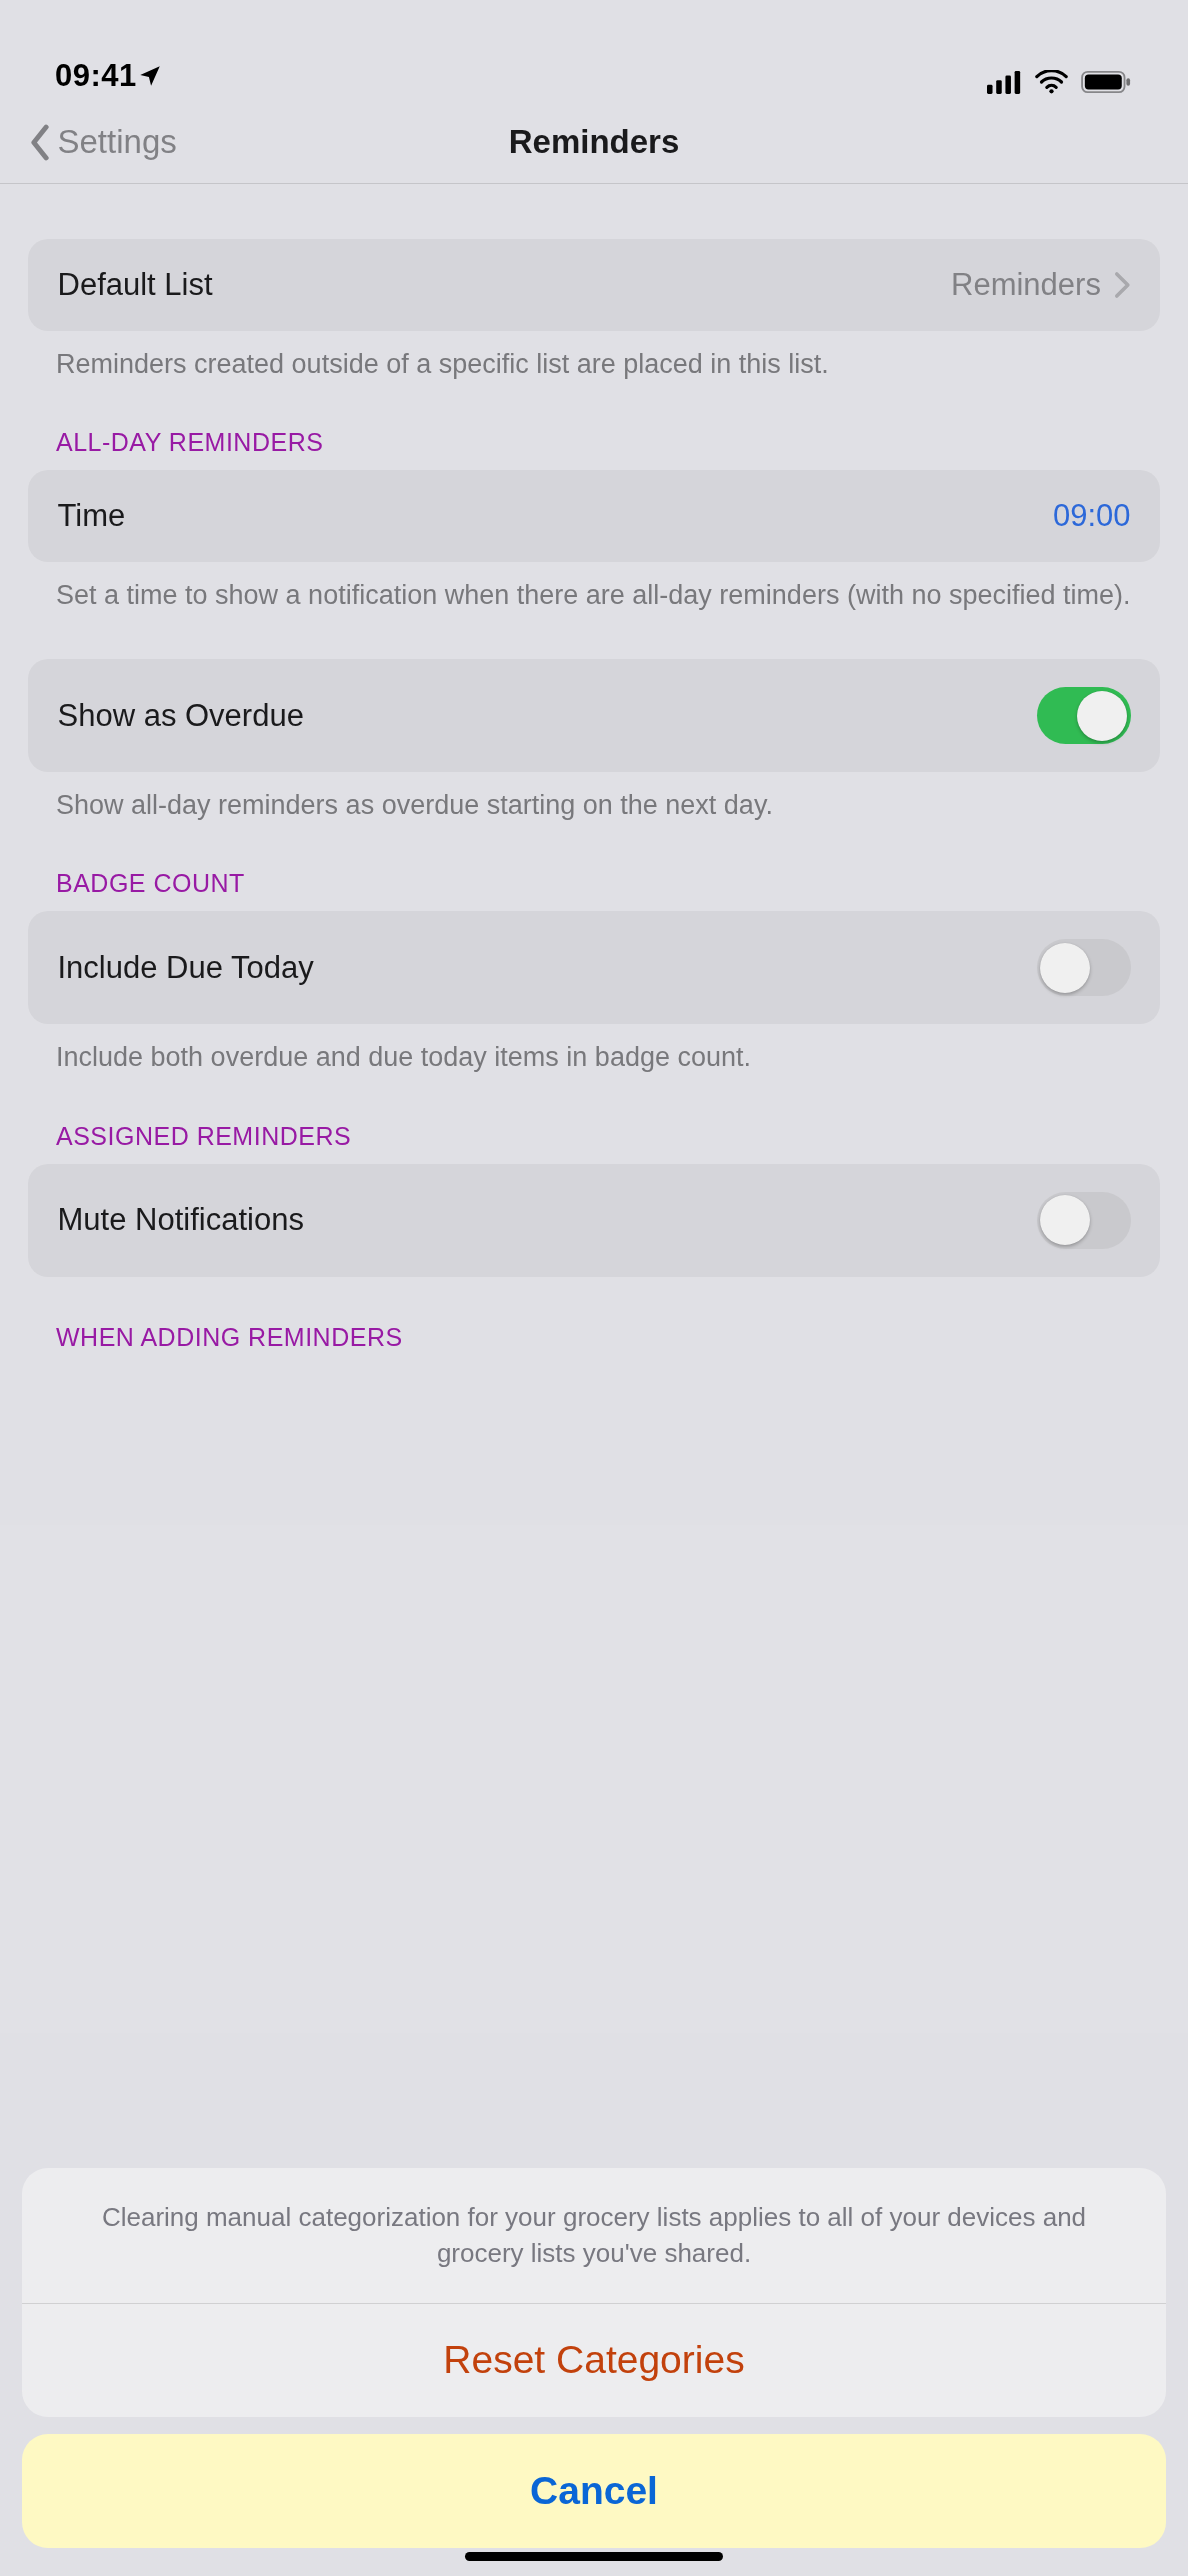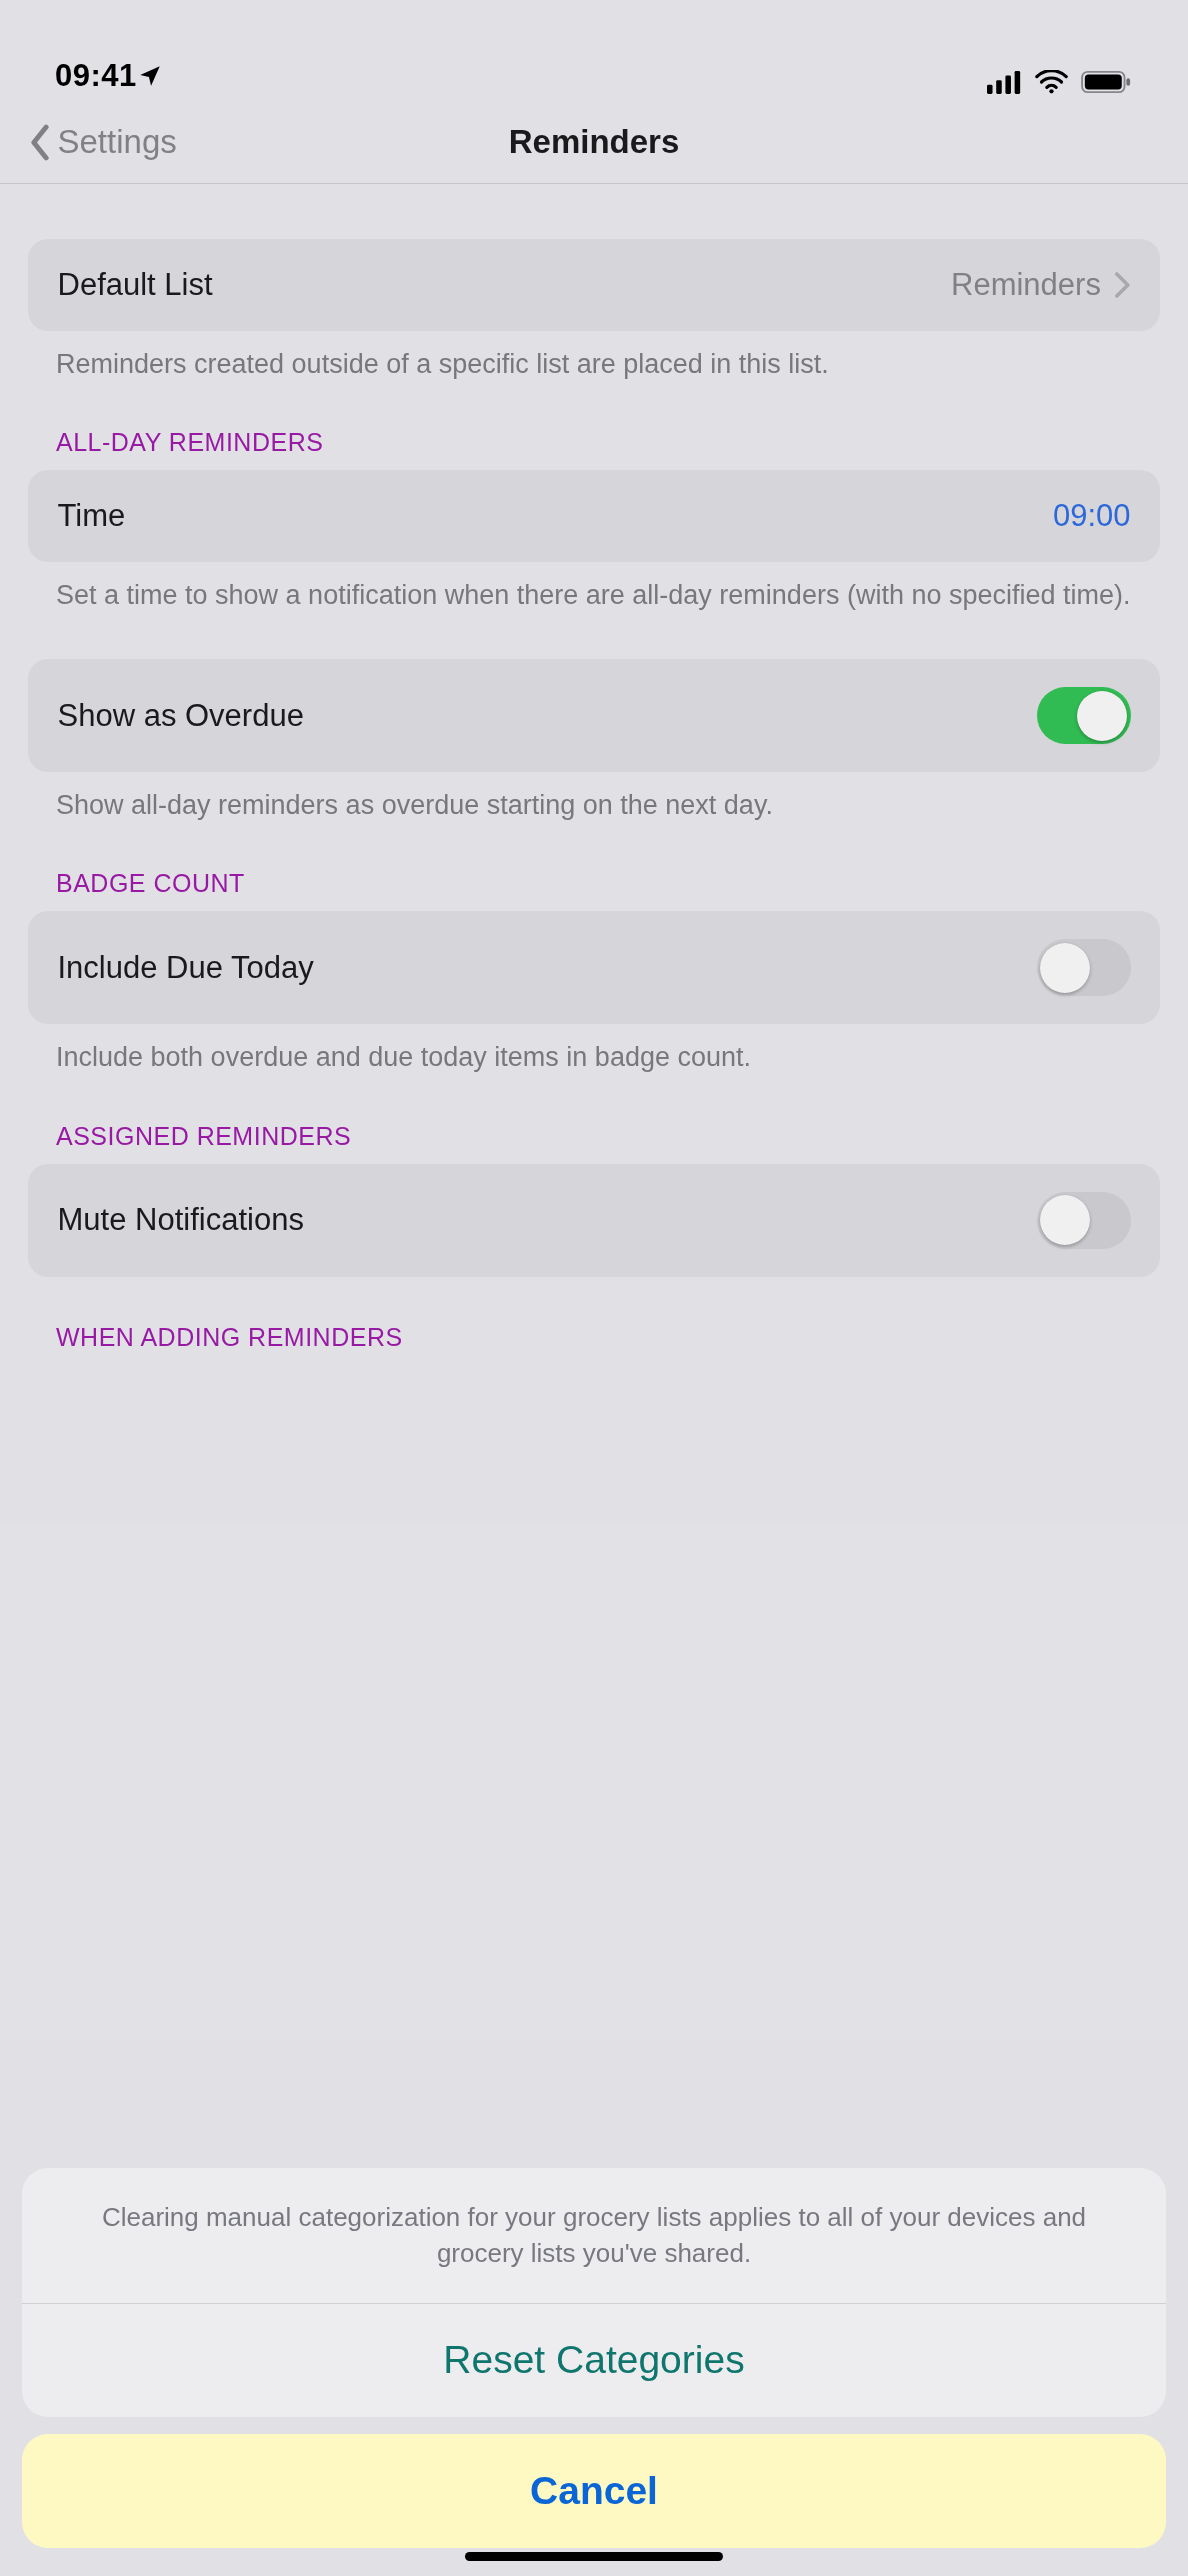--- a/index.html
+++ b/index.html
@@ -115,21 +115,21 @@
     padding: 31px 44px;
     font-size: 26px; color: #787880;
     text-align: center; line-height: 1.4;
   }
   .sheet-sep { height: 0.9px; background: rgba(0,0,0,0.12); }
   .sheet-action {
     padding: 35px 0;
     text-align: center;
     font-size: 39px; font-weight: 400;
   }
-  .sheet-action.destructive { color: #0f766e; }
+  .sheet-action.destructive { color: #c2410c; }
   .sheet-cancel {
     background: #fef9c3;
     border-radius: 26px;
     padding: 35px 0;
     text-align: center;
     font-size: 39px; font-weight: 600;
     color: #0A66D6;
   }
 
   

